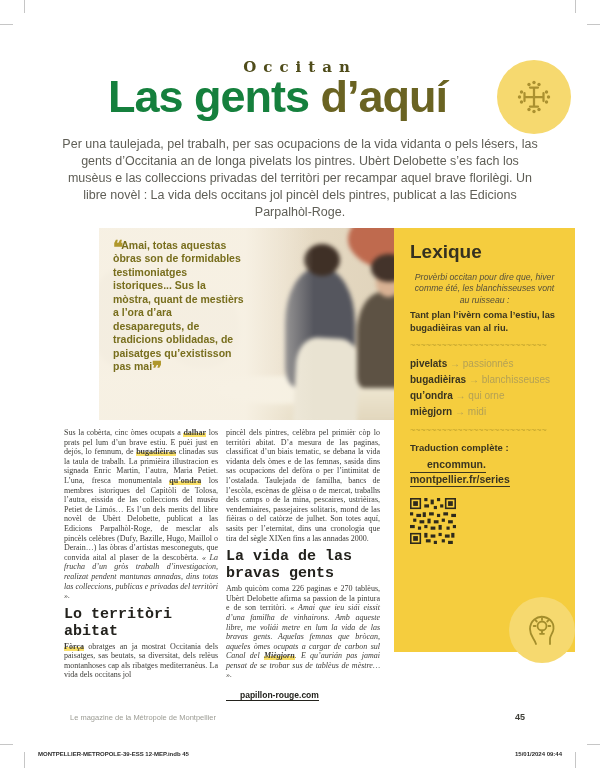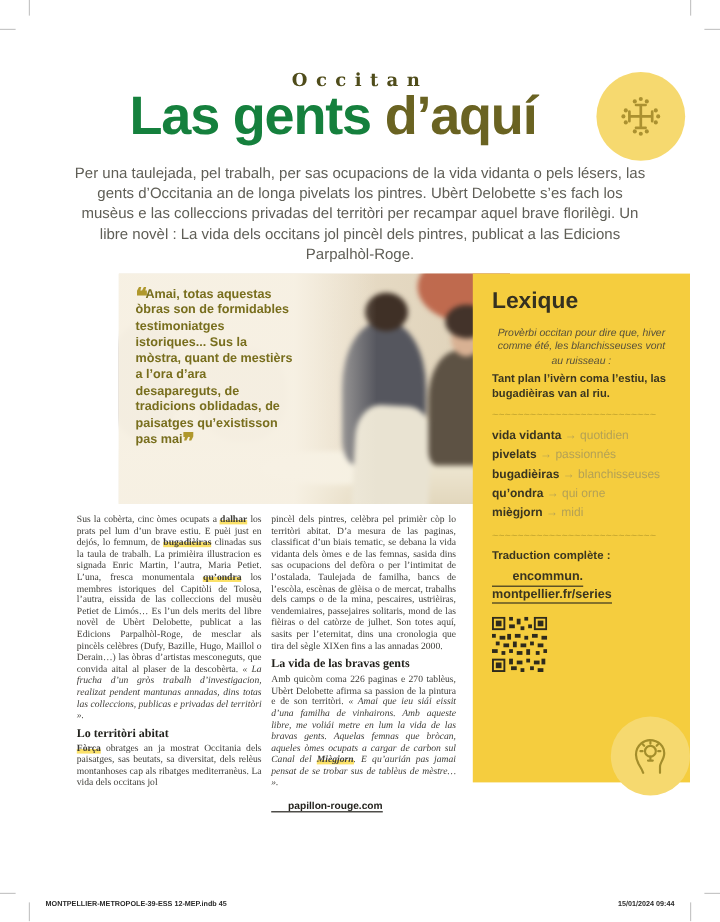--- a/index.html
+++ b/index.html
@@ -76,22 +76,22 @@
   .badge-bulb{position:absolute;left:509px;top:597px;width:66px;height:66px;border-radius:50%;
               background:#f6d96f;display:flex;align-items:center;justify-content:center;}
 
   
   .col{position:absolute;top:428px;width:154px;}
   .col1{left:64px;} .col2{left:226px;}
   .body-p{font-family:"Liberation Serif",serif;font-size:8px;line-height:1.2;color:#3c3b36;
           text-align:justify;margin:0 0 4px 0;}
   .hl{font-weight:bold;background:linear-gradient(to top,#fbe168 45%,rgba(0,0,0,0) 45%);}
   .it{font-style:italic;}
-  .subhead{font-size:10px;font-weight:800;color:#23221d;margin:5px 0 2px 0;
-           font-family:Liberation Serif, serif;}
+  .subhead{font-size:15px;font-weight:800;color:#23221d;margin:5px 0 2px 0;
+           font-family:Liberation Mono, monospace;}
   .art-link{display:inline-block;font-weight:bold;font-size:8.5px;color:#23221d;
             border-bottom:1.5px solid #23221d;padding-left:14px;margin-top:2px;cursor:pointer;}
 
   
   .footer{position:absolute;left:70px;top:712px;width:455px;display:flex;
           justify-content:space-between;align-items:baseline;}
   .foot-mag{font-size:7.5px;color:#9c9c94;}
   .foot-page{font-size:9px;font-weight:bold;color:#3e3e38;}
   .slug-left{position:absolute;left:38px;top:751px;font-size:6px;font-weight:bold;color:#2b2b2b;}
   .slug-right{position:absolute;right:38px;top:751px;font-size:6px;font-weight:bold;color:#2b2b2b;}
@@ -158,21 +158,20 @@
     </div>
     <div class="p-credit">Les Blanchisseuses, Marie Petiet, 1882, musée Petiet de Limoux</div>
   </div>
 
   <div class="lexique">
     <div class="lex-title">Lexique</div>
     <div class="lex-intro">Provèrbi occitan pour dire que, hiver comme été, les blanchisseuses vont au ruisseau :</div>
     <div class="lex-proverb">Tant plan l’ivèrn coma l’estiu, las bugadièiras van al riu.</div>
     <div class="wavy">~~~~~~~~~~~~~~~~~~~~~~~~~~</div>
     <div>
-      <div class="lex-entry"><b>vida vidanta</b> <span class="arrow">→</span> <span class="def">quotidien</span></div>
       <div class="lex-entry"><b>pivelats</b> <span class="arrow">→</span> <span class="def">passionnés</span></div>
       <div class="lex-entry"><b>bugadièiras</b> <span class="arrow">→</span> <span class="def">blanchisseuses</span></div>
       <div class="lex-entry"><b>qu’ondra</b> <span class="arrow">→</span> <span class="def">qui orne</span></div>
       <div class="lex-entry"><b>miègjorn</b> <span class="arrow">→</span> <span class="def">midi</span></div>
     </div>
     <div class="wavy">~~~~~~~~~~~~~~~~~~~~~~~~~~</div>
     <div class="lex-trad">Traduction complète :</div>
     <div class="lex-link">
       <span class="l1">encommun.</span><br>
       <span class="l2">montpellier.fr/series</span>
@@ -243,16 +242,20 @@
     <div class="subhead">Lo territòri abitat</div>
     <p class="body-p"><span class="hl">Fòrça</span><span> obratges an ja mostrat Occitania dels paisatges, sas beutats, sa diversitat, dels relèus montanhoses cap als ribatges mediterranèus. La vida dels occitans jol</span></p>
   </div>
   <div class="col col2">
     <p class="body-p">pincèl dels pintres, celèbra pel primièr còp lo territòri abitat. D’a mesura de las paginas, classificat d’un biais tematic, se debana la vida vidanta dels òmes e de las femnas, sasida dins sas ocupacions del defòra o per l’intimitat de l’ostalada. Taulejada de familha, bancs de l’escòla, escènas de glèisa o de mercat, trabalhs dels camps o de la mina, pescaires, ustrièiras, vendemiaires, passejaires solitaris, mond de las fièiras o del catòrze de julhet. Son totes aquí, sasits per l’eternitat, dins una cronologia que tira del sègle XIXen fins a las annadas 2000.</p>
     <div class="subhead">La vida de las bravas gents</div>
     <p class="body-p"><span>Amb quicòm coma 226 paginas e 270 tablèus, Ubèrt Delobette afirma sa passion de la pintura e de son territòri. </span><span class="it">« Amai que ieu siái eissit d’una familha de vinhairons. Amb aqueste libre, me voliái metre en lum la vida de las bravas gents. Aquelas femnas que bròcan, aqueles òmes ocupats a cargar de carbon sul Canal del </span><span class="hl it">Miègjorn</span><span class="it">. E qu’aurián pas jamai pensat de se trobar sus de tablèus de mèstre… ».</span></p>
     <span class="art-link">papillon-rouge.com</span>
   </div>
 
+  <div class="footer">
+    <span class="foot-mag">Le magazine de la Métropole de Montpellier</span>
+    <span class="foot-page">45</span>
+  </div>
   <div class="slug-left">MONTPELLIER-METROPOLE-39-ESS 12-MEP.indb   45</div>
   <div class="slug-right">15/01/2024   09:44</div>
 
 </div>
 
 </body></html>

